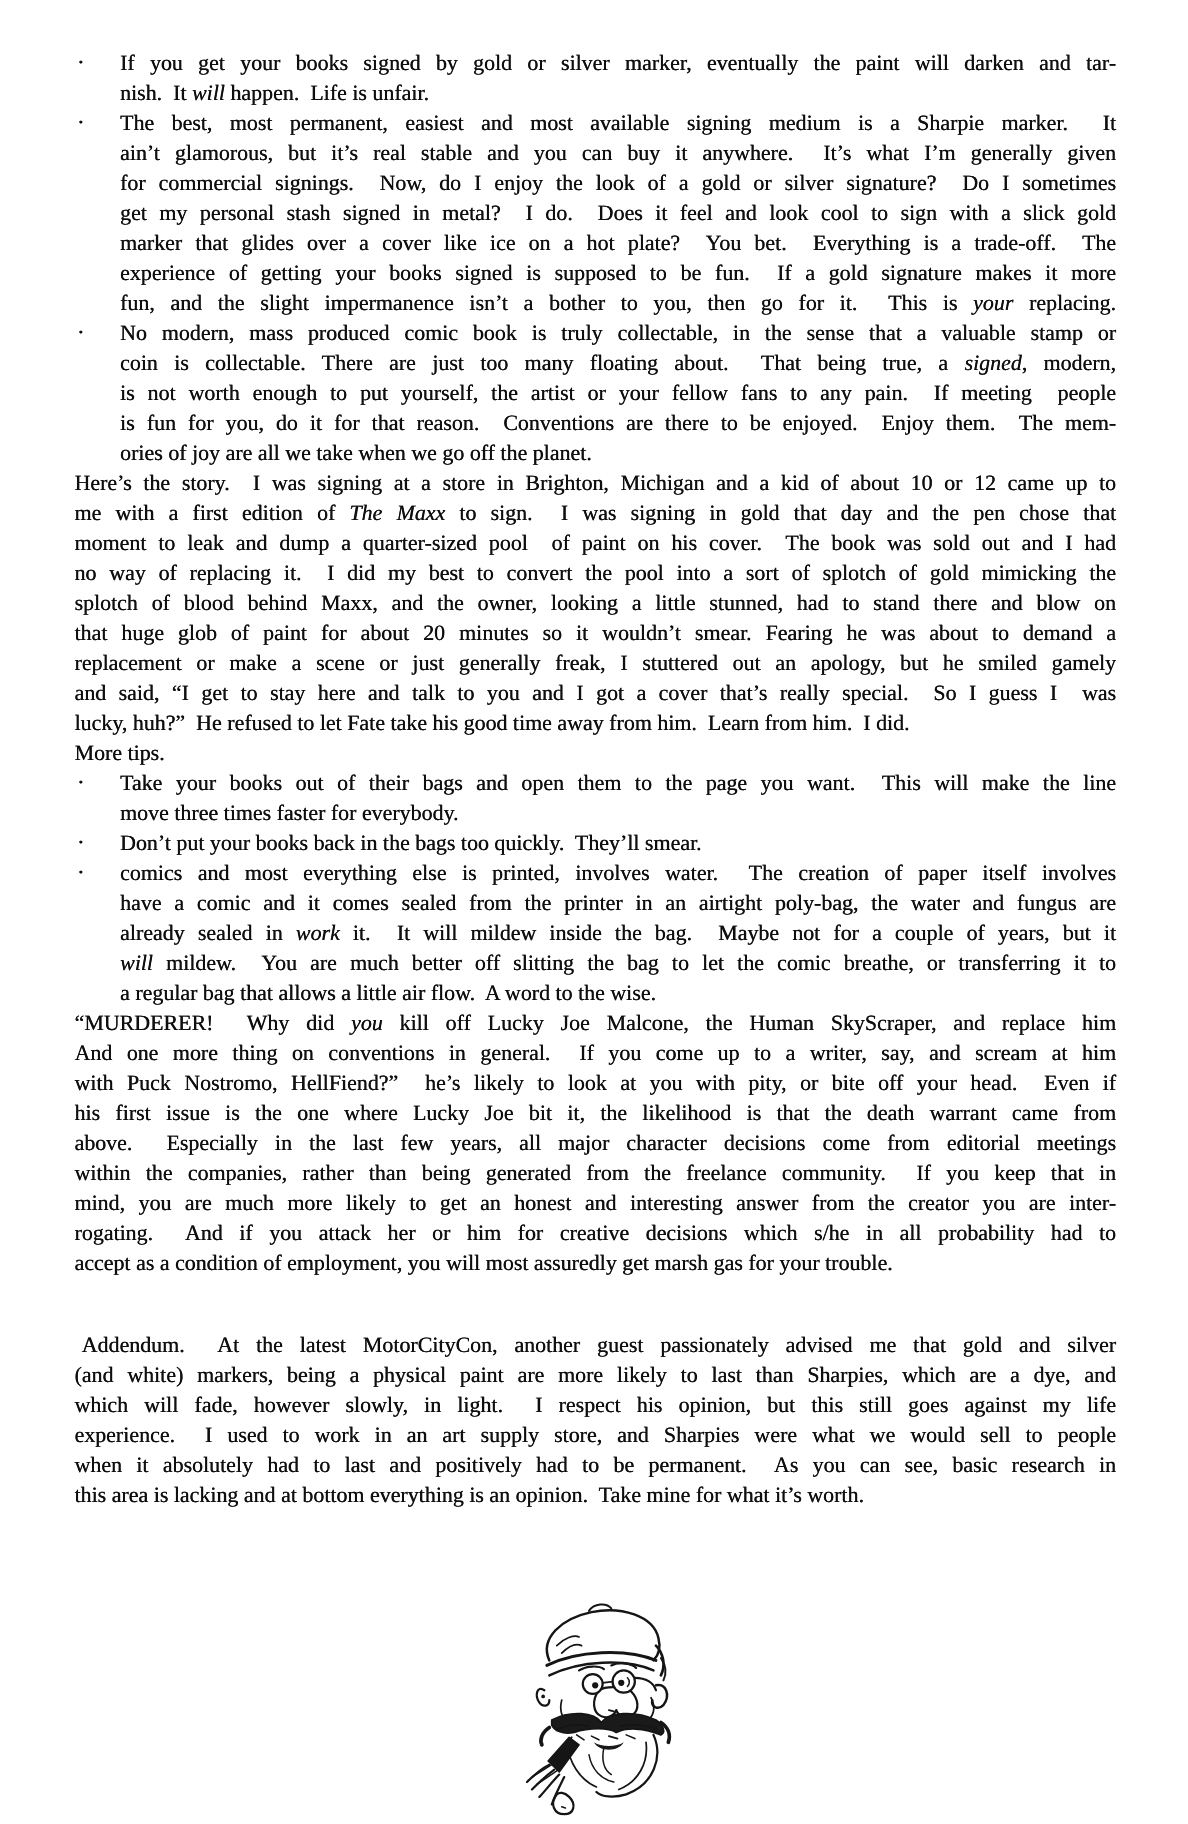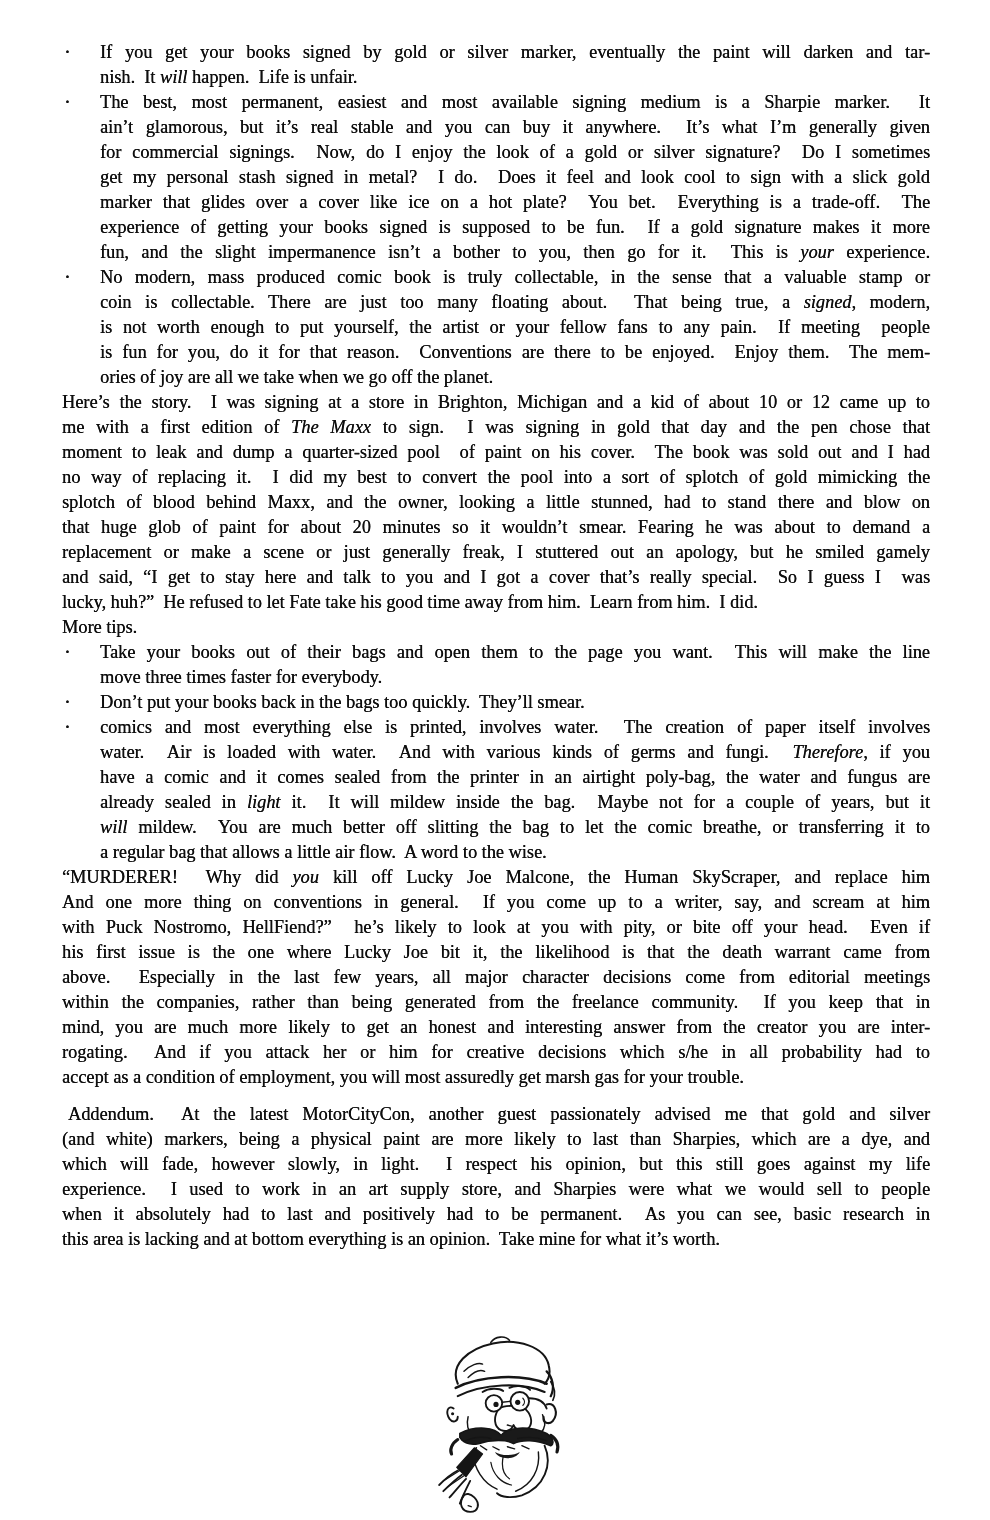--- a/index.html
+++ b/index.html
@@ -16,21 +16,21 @@
     text-shadow:0.25px 0 0 currentColor;
   }
   .block{position:relative;}
   .block.bullet{padding-left:38px;}
   .marker{
     position:absolute;left:2px;top:0;
     font-size:20px;line-height:25px;
   }
   .ln{text-align:justify;text-align-last:justify;}
   .ln.last{text-align-last:left;}
-  .para.gap{margin-top:12px;}
+  .para.gap{margin-top:44px;}
   .para.ind .ln:first-child{text-indent:6px;}
   i{font-style:italic;margin-top:16px;}
   .illustration{
     position:absolute;left:418px;top:1330px;width:156px;height:186px;
   }
   .illustration svg{width:100%;height:100%;}
 </style>
 </head>
 <body>
 
@@ -42,21 +42,21 @@
         <div class="ln last"><span>nish.&nbsp; It </span><i>will</i><span> happen.&nbsp; Life is unfair.</span></div>
       </div>
       <div class="block bullet">
         <span class="marker">·</span>
         <div class="ln"><span>The best, most permanent, easiest and most available signing medium is a Sharpie marker.&nbsp; It</span></div>
         <div class="ln"><span>ain’t glamorous, but it’s real stable and you can buy it anywhere.&nbsp; It’s what I’m generally given</span></div>
         <div class="ln"><span>for commercial signings.&nbsp; Now, do I enjoy the look of a gold or silver signature?&nbsp; Do I sometimes</span></div>
         <div class="ln"><span>get my personal stash signed in metal?&nbsp; I do.&nbsp; Does it feel and look cool to sign with a slick gold</span></div>
         <div class="ln"><span>marker that glides over a cover like ice on a hot plate?&nbsp; You bet.&nbsp; Everything is a trade-off.&nbsp; The</span></div>
         <div class="ln"><span>experience of getting your books signed is supposed to be fun.&nbsp; If a gold signature makes it more</span></div>
-        <div class="ln"><span>fun, and the slight impermanence isn’t a bother to you, then go for it.&nbsp; This is </span><i>your</i><span> experience.</span></div>
+        <div class="ln"><span>fun, and the slight impermanence isn’t a bother to you, then go for it.&nbsp; This is </span><i>your</i><span> replacing.</span></div>
       </div>
       <div class="block bullet">
         <span class="marker">·</span>
         <div class="ln"><span>No modern, mass produced comic book is truly collectable, in the sense that a valuable stamp or</span></div>
         <div class="ln"><span>coin is collectable. There are just too many floating about.&nbsp; That being true, a </span><i>signed</i><span>, modern,</span></div>
         <div class="ln"><span>is not worth enough to put yourself, the artist or your fellow fans to any pain.&nbsp; If meeting&nbsp; people</span></div>
         <div class="ln"><span>is fun for you, do it for that reason.&nbsp; Conventions are there to be enjoyed.&nbsp; Enjoy them.&nbsp; The mem-</span></div>
         <div class="ln last"><span>ories of joy are all we take when we go off the planet.</span></div>
       </div>
       <div class="block para">
@@ -78,23 +78,22 @@
         <div class="ln"><span>Take your books out of their bags and open them to the page you want.&nbsp; This will make the line</span></div>
         <div class="ln last"><span>move three times faster for everybody.</span></div>
       </div>
       <div class="block bullet">
         <span class="marker">·</span>
         <div class="ln last"><span>Don’t put your books back in the bags too quickly.&nbsp; They’ll smear.</span></div>
       </div>
       <div class="block bullet">
         <span class="marker">·</span>
         <div class="ln"><span>comics and most everything else is printed, involves water.&nbsp; The creation of paper itself involves</span></div>
-        <div class="ln"><span>water.&nbsp; Air is loaded with water.&nbsp; And with various kinds of germs and fungi.&nbsp; </span><i>Therefore</i><span>, if you</span></div>
         <div class="ln"><span>have a comic and it comes sealed from the printer in an airtight poly-bag, the water and fungus are</span></div>
-        <div class="ln"><span>already sealed in </span><i>light</i><span> it.&nbsp; It will mildew inside the bag.&nbsp; Maybe not for a couple of years, but it</span></div>
+        <div class="ln"><span>already sealed in </span><i>work</i><span> it.&nbsp; It will mildew inside the bag.&nbsp; Maybe not for a couple of years, but it</span></div>
         <div class="ln"><i>will</i><span> mildew.&nbsp; You are much better off slitting the bag to let the comic breathe, or transferring it to</span></div>
         <div class="ln last"><span>a regular bag that allows a little air flow.&nbsp; A word to the wise.</span></div>
       </div>
       <div class="block para">
         <div class="ln"><span>“MURDERER!&nbsp; Why did </span><i>you</i><span> kill off Lucky Joe Malcone, the Human SkyScraper, and replace him</span></div>
         <div class="ln"><span>And one more thing on conventions in general.&nbsp; If you come up to a writer, say, and scream at him</span></div>
         <div class="ln"><span>with Puck Nostromo, HellFiend?”&nbsp; he’s likely to look at you with pity, or bite off your head.&nbsp; Even if</span></div>
         <div class="ln"><span>his first issue is the one where Lucky Joe bit it, the likelihood is that the death warrant came from</span></div>
         <div class="ln"><span>above.&nbsp; Especially in the last few years, all major character decisions come from editorial meetings</span></div>
         <div class="ln"><span>within the companies, rather than being generated from the freelance community.&nbsp; If you keep that in</span></div>

